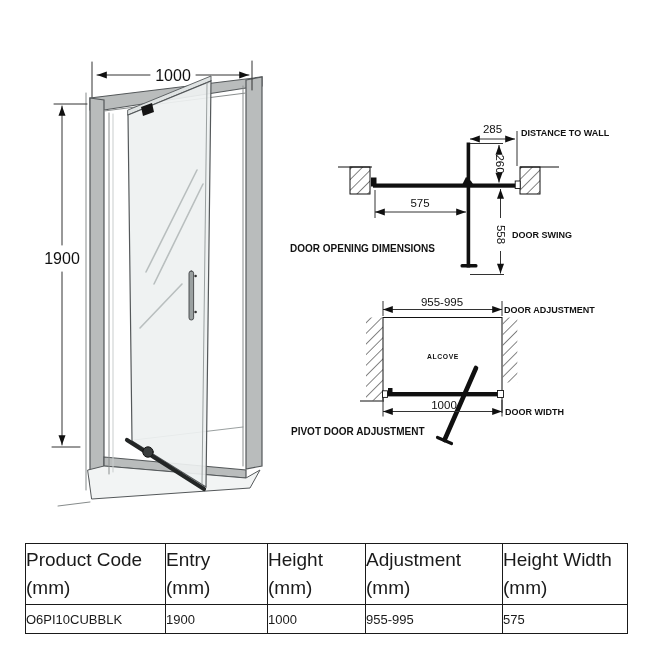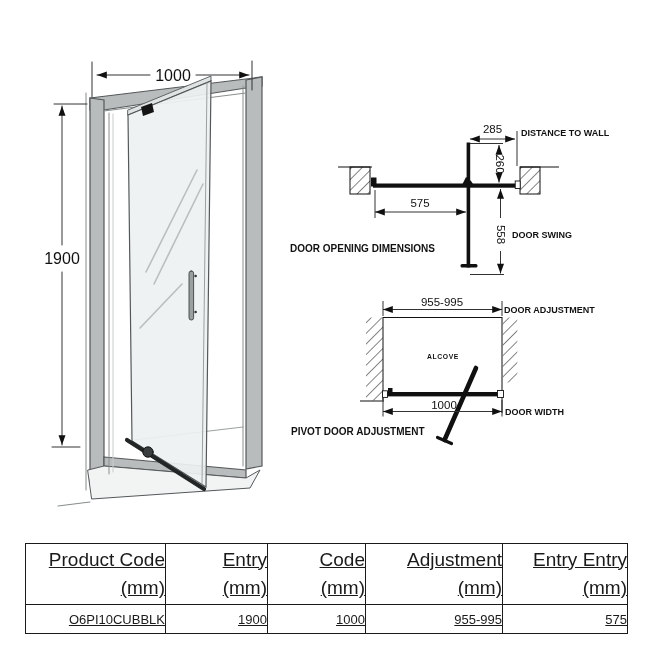--- a/index.html
+++ b/index.html
@@ -6,21 +6,21 @@
   .canvas{position:relative;width:650px;height:650px;background:#ffffff;overflow:hidden;
           font-family:"Liberation Sans",sans-serif;margin-top:20px;}
   svg text{font-family:"Liberation Sans",sans-serif;fill:#111;}
   .dim-big{font-size:16px;}
   .dim-sm{font-size:11.5px;}
   .lbl{font-size:9px;font-weight:700;}
   .ttl{font-size:10px;font-weight:700;}
   .alcove{font-size:6.8px;font-weight:700;letter-spacing:.6px;}
   .spec-table{position:absolute;left:25px;top:523px;width:602px;border-collapse:collapse;
               table-layout:fixed;color:#1a1a1a;background:#fff;}
-  .spec-table th,.spec-table td{border:1.6px solid #1a1a1a;text-align:right;padding:0;text-decoration:underline;}
+  .spec-table th,.spec-table td{border:1.6px solid #1a1a1a;text-align:left;padding:0;}
   .spec-table th{font-weight:400;font-size:19px;line-height:1.5;height:60px;vertical-align:middle;}
   .spec-table td{font-size:13px;height:28px;font-weight:400;}
 </style>
 </head>
 <body>
 
 <div class="canvas">
 
 <svg width="650" height="650" viewBox="0 0 650 650">
   <defs>
@@ -163,29 +163,29 @@
     <tr>
       <th>
         <div>Product Code</div>
         <div>(mm)</div>
       </th>
       <th>
         <div>Entry</div>
         <div>(mm)</div>
       </th>
       <th>
-        <div>Code</div>
+        <div>Height</div>
         <div>(mm)</div>
       </th>
       <th>
         <div>Adjustment</div>
         <div>(mm)</div>
       </th>
       <th>
-        <div>Entry Entry</div>
+        <div>Height Width</div>
         <div>(mm)</div>
       </th>
     </tr>
   </thead>
   <tbody>
     <tr>
       <td>O6PI10CUBBLK</td>
       <td>1900</td>
       <td>1000</td>
       <td>955-995</td>

